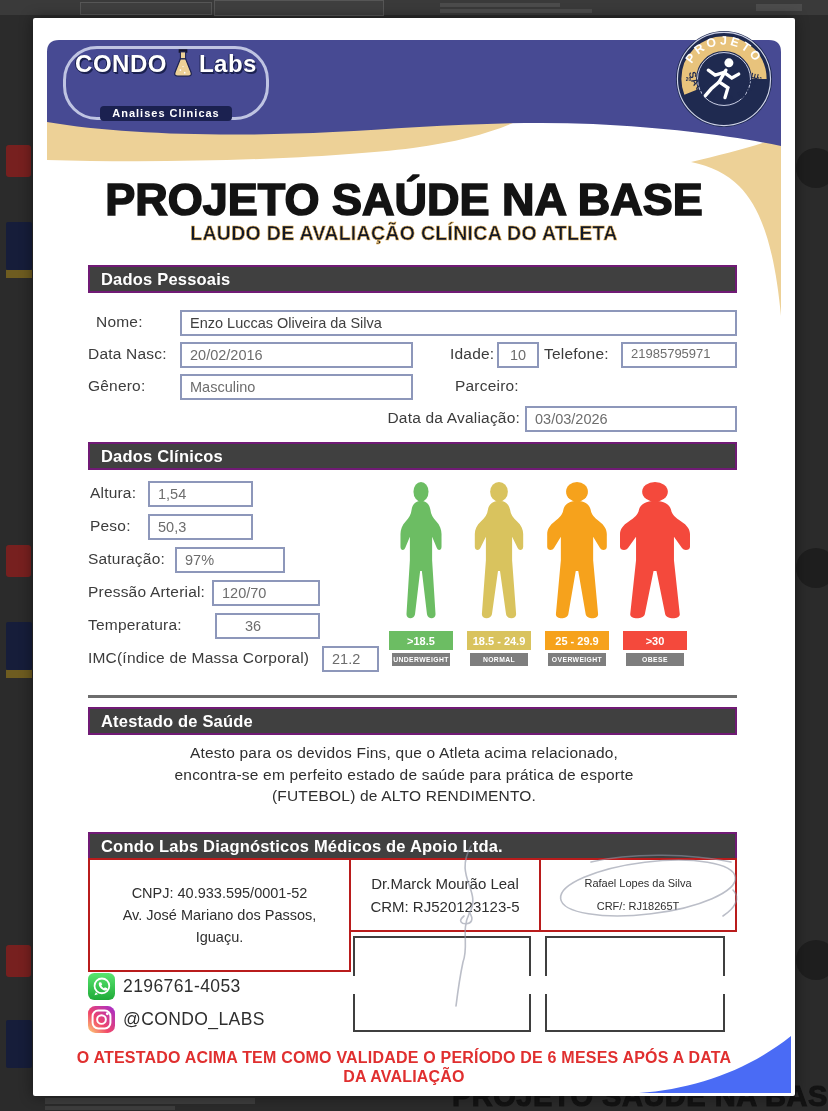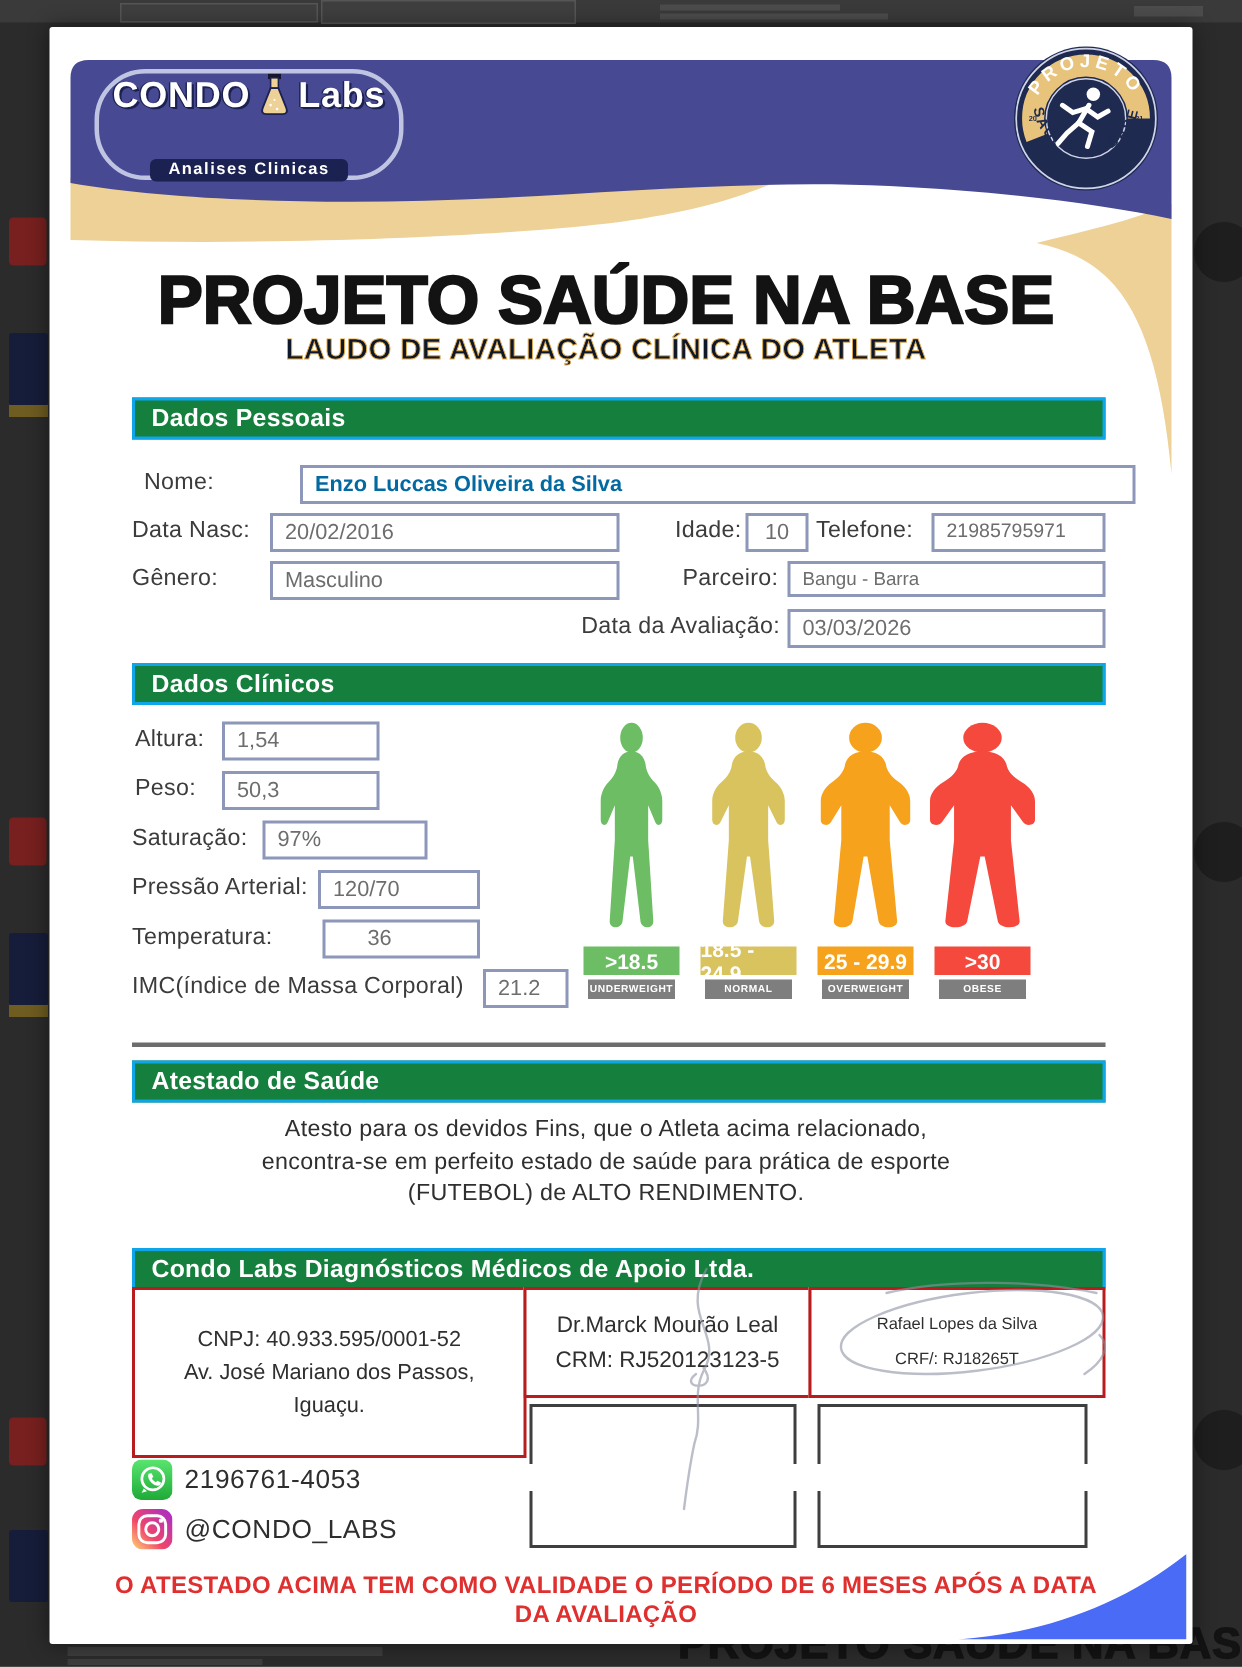--- a/index.html
+++ b/index.html
@@ -40,39 +40,39 @@
   .arc-bot-t{fill:#1f2a50;font-size:10px;font-weight:bold;letter-spacing:1.6px;}
   .badge-year{fill:#1f2a50;font-size:5px;font-weight:bold;}
 
   
   .main-title{position:absolute;left:0;top:156px;width:742px;text-align:center;color:#131313;
               font-size:45px;font-weight:bold;letter-spacing:0;-webkit-text-stroke:1.6px #131313;}
   .sub-title{position:absolute;left:0;top:204px;width:742px;text-align:center;color:#0f172a;
              font-size:19.5px;font-weight:bold;-webkit-text-stroke:.6px #e3ab49;letter-spacing:.3px;}
 
   
-  .sec-bar{position:absolute;left:55px;width:649px;height:28px;background:#15803d;
-           border:2px solid #0ea5e9;box-sizing:border-box;display:flex;align-items:center;
+  .sec-bar{position:absolute;left:55px;width:649px;height:28px;background:#404040;
+           border:2px solid #701a75;box-sizing:border-box;display:flex;align-items:center;
            padding-left:11px;color:#fff;font-size:16.5px;font-weight:bold;letter-spacing:.2px;}
 
   
   .rowc{position:absolute;left:55px;width:649px;height:28px;}
   .lbl{position:absolute;top:3px;font-size:15.5px;color:#3c3c3c;letter-spacing:.2px;white-space:nowrap;}
   .ibox{position:absolute;top:0;height:26px;border:2px solid #8d97ba;background:#fff;box-sizing:border-box;
         display:flex;align-items:center;padding:0 8px;font-size:14.5px;color:#6d6d6d;white-space:nowrap;overflow:hidden;}
-  .ibox.bold{color:#0369a1;font-weight:bold;margin-left:20px;}
+  .ibox.bold{color:#404040;font-weight:normal;}
   .ibox.small{font-size:12.5px;}
   .ibox.center{justify-content:center;}
 
   
   .bmi{position:absolute;left:352px;top:460px;width:306px;height:212px;display:flex;justify-content:space-between;}
   .bmi-col{width:72px;display:flex;flex-direction:column;align-items:center;}
   .bmi-fig{width:72px;height:150px;}
   .bmi-range{width:64px;height:19px;margin-top:3px;display:flex;align-items:center;justify-content:center;
-             color:#fff;font-size:14px;font-weight:bold;}
+             color:#fff;font-size:11px;font-weight:bold;}
   .bmi-cat{width:58px;height:13px;margin-top:3px;background:#7e7e7e;display:flex;align-items:center;
            justify-content:center;color:#fff;font-size:6.8px;font-weight:bold;letter-spacing:.4px;}
   .c0{background:#6cbd63;} .c1{background:#d9c35e;} .c2{background:#f6a21c;} .c3{background:#f4493c;}
 
   .divider{position:absolute;left:55px;top:677px;width:649px;height:3px;background:#6d6d6d;}
 
   .atest-p{position:absolute;left:20px;top:724px;width:702px;text-align:center;font-size:15.5px;
            color:#2f2f2f;line-height:21.5px;letter-spacing:.2px;}
 
   
@@ -204,23 +204,20 @@
         <span>21985795971</span>
       </div>
     </div>
 
     <div class="rowc" style="top:356px;">
       <span class="lbl" style="left:0;">Gênero:</span>
       <div class="ibox" style="left:92px;width:233px;">
         <span>Masculino</span>
       </div>
       <span class="lbl" style="left:367px;">Parceiro:</span>
-      <div class="ibox small" style="left:437px;width:212px;height:24px;">
-        <span>Bangu - Barra</span>
-      </div>
     </div>
 
     <div class="rowc" style="top:388px;">
       <span class="lbl" style="left:290px;width:142px;text-align:right;">Data da Avaliação:</span>
       <div class="ibox" style="left:437px;width:212px;">
         <span>03/03/2026</span>
       </div>
     </div>
 
     <div class="sec-bar" style="top:424px;">

